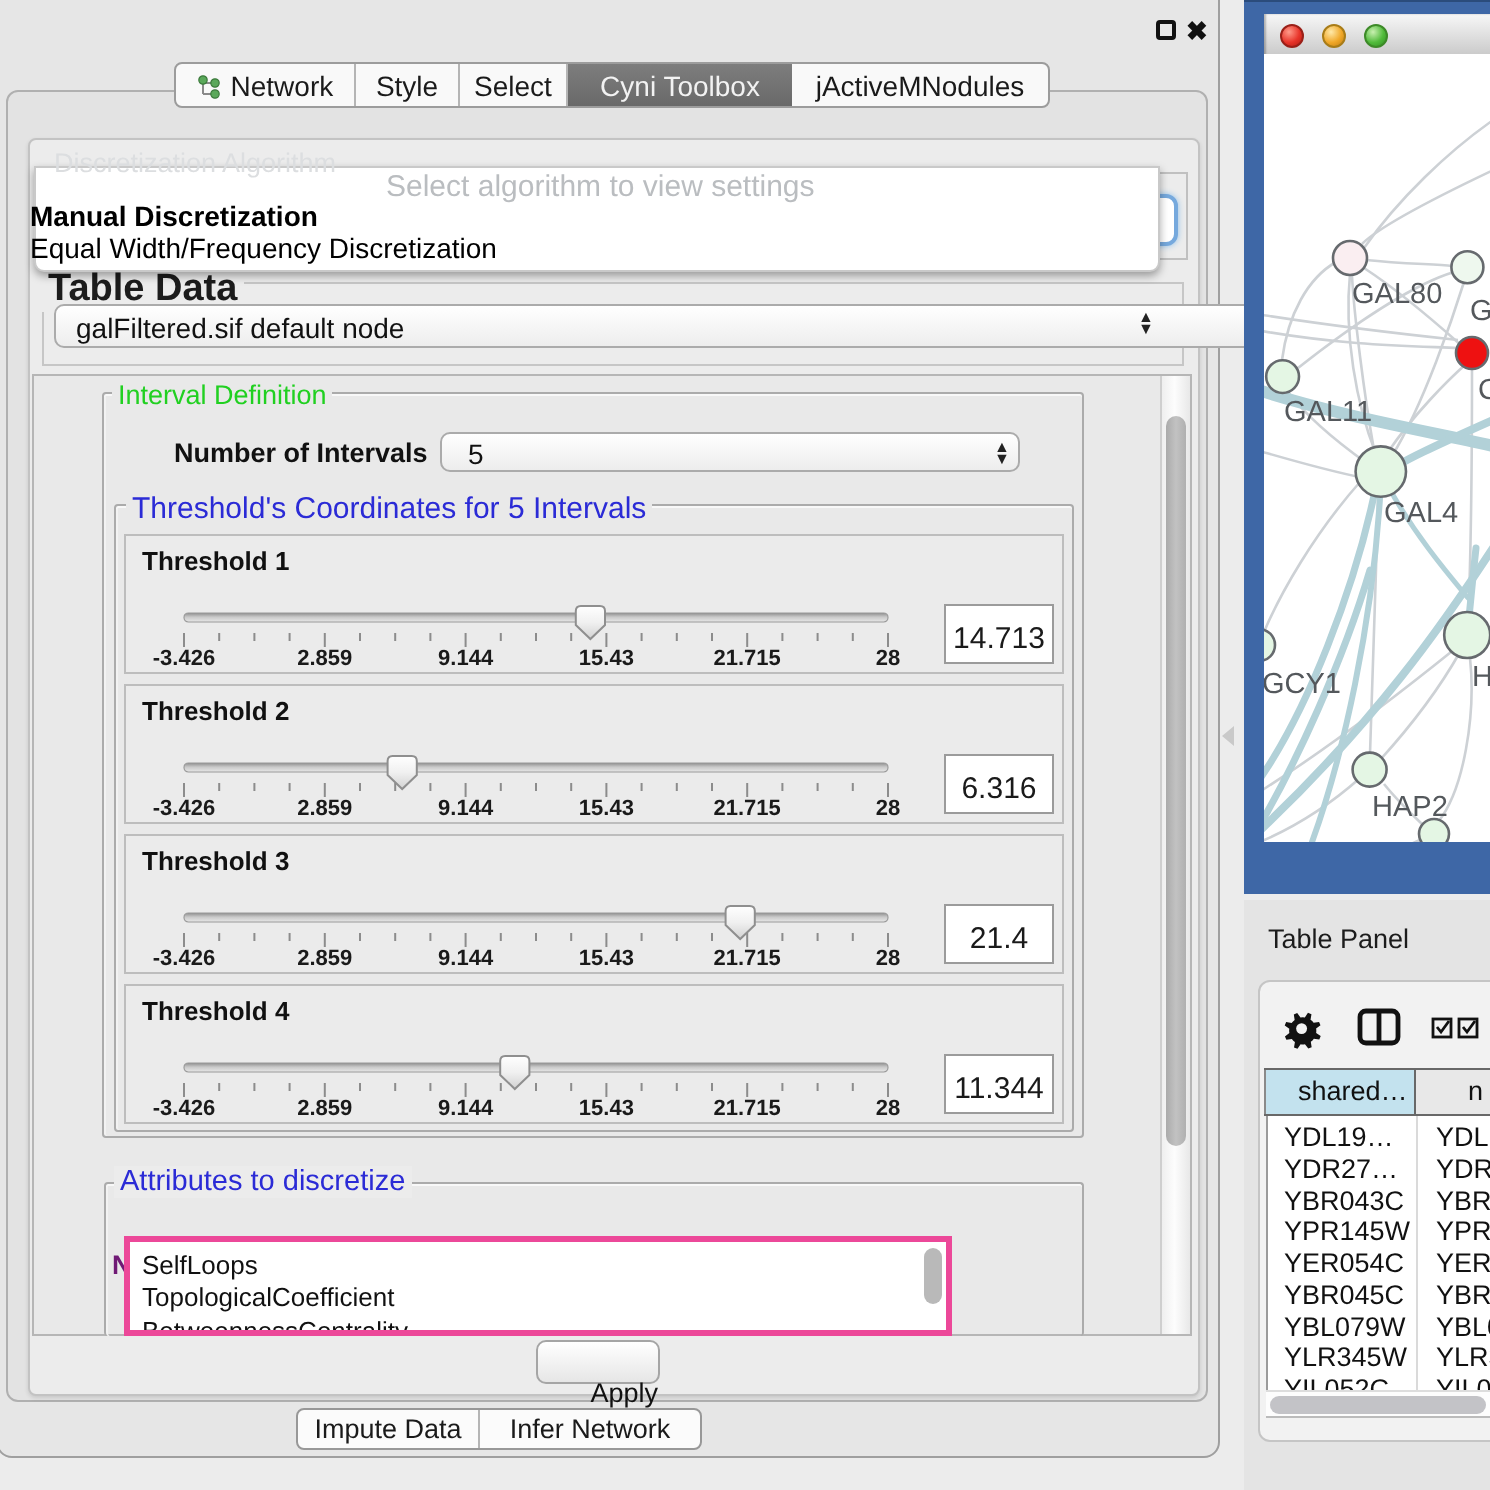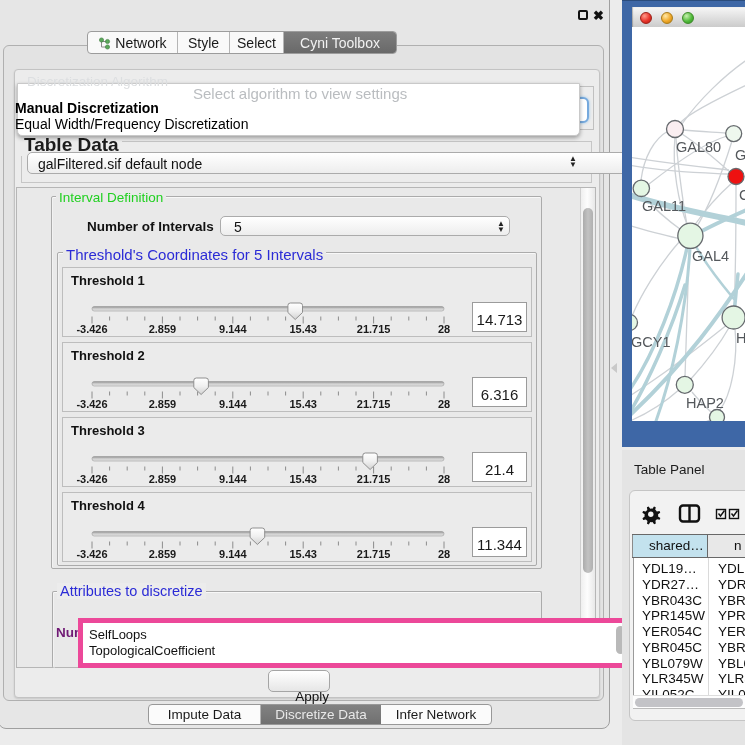--- a/index.html
+++ b/index.html
@@ -130,20 +130,21 @@
 <div id="toptabs">
   <div class="seg" style="width:90px;"><svg width="13" height="13" viewBox="0 0 13 13" style="vertical-align:-2px">
     <path d="M3.5,3 L3.5,10 M3.5,4.5 L9.5,4.5 M3.5,10 L9.5,10" stroke="#8a8a8a" stroke-width="1" fill="none"></path>
     <circle cx="3.5" cy="3" r="2.1" fill="#5aa85a" stroke="#3c7a3c" stroke-width="0.6"></circle>
         <circle cx="9.5" cy="4.5" r="2.1" fill="#5aa85a" stroke="#3c7a3c" stroke-width="0.6"></circle>
     <circle cx="9.5" cy="10" r="2.1" fill="#5aa85a" stroke="#3c7a3c" stroke-width="0.6"></circle>
       </svg> Network</div>
   <div class="seg" style="width:52px;">Style</div>
   <div class="seg" style="width:54px;">Select</div>
   <div class="seg sel" style="width:112px;">Cyni Toolbox</div>
+  <div class="seg last" style="width:128px;">jActiveMNodules</div>
 </div>
 
 <div id="dagroup">
     <div id="dacombo"></div>
     <div id="daarrow">▲<br>▼</div>
   </div>
 
 <div id="tdgroup"></div>
 <div id="tdlabel">Table Data</div>
 <div class="combo" id="tdcombo">galFiltered.sif default node</div>
@@ -276,30 +277,29 @@
       <text x="310.6" y="64.5" text-anchor="middle" font-size="11" font-weight="bold" fill="#1a1a1a">21.715</text>
       <text x="381.0" y="64.5" text-anchor="middle" font-size="11" font-weight="bold" fill="#1a1a1a">28</text>
 <path d="M187.1,44.5 L187.1,37.5 Q187.1,35 189.6,35 L199.2,35 Q201.7,35 201.7,37.5 L201.7,44.5 L194.4,51.5 Z" fill="url(#th492)" stroke="#8f8f8f" stroke-width="1"></path>
 </svg>
 <div class="thval">11.344</div>
 </div>
 
 <div class="group" style="left:52px; top:591px; width:490px; height:77px; border-bottom:none;"></div>
 <div class="gtitle" style="left:57px; top:583px; color:#2b2bd6; background:#ececec; font-size:14.5px;">Attributes to discretize</div>
 <div style="position:absolute; left:56px; top:601px; font-size:13.5px; font-weight:bold; color:#701a75;margin-top:24px;">Numerical Attributes</div>
-<div style="position:absolute; left:78px; top:618px; width:554px; height:50px; background:#fff; border:5px solid #ec4899; overflow:hidden;">
+<div style="position:absolute; left:62px; top:618px; width:414px; height:50px; background:#fff; border:3px solid #ec4899; overflow:hidden;">
   <div style="padding:4px 0 0 6px; font-size:13px; color:#111; line-height:16.3px;">SelfLoops<br>TopologicalCoefficient<br>BetweennessCentrality</div>
   <div id="attsb" style="position:absolute; right:2px; top:3px; width:9px; height:28px; background:#b9b9b9; border-radius:5px;"></div>
 </div>
 
 <div id="applybtn">Apply</div>
 
 <div id="bottabs">
-  <div class="seg" style="width:112px;">Impute Data</div>
-  <div class="seg sel" style="width:120px;">Discretize Data</div>
+  <div class="seg" style="width:91px;">Impute Data</div>
   <div class="seg last" style="width:110px;">Infer Network</div>
 </div>
 
 <div style="position:absolute; left:611px; top:363px; width:0; height:0;
   border-top:5px solid transparent; border-bottom:5px solid transparent; border-right:6px solid #c9c9c9;"></div>
 
 <div id="netwin">
 
   <div id="nettitle">
     <div class="light" id="lr"></div>

